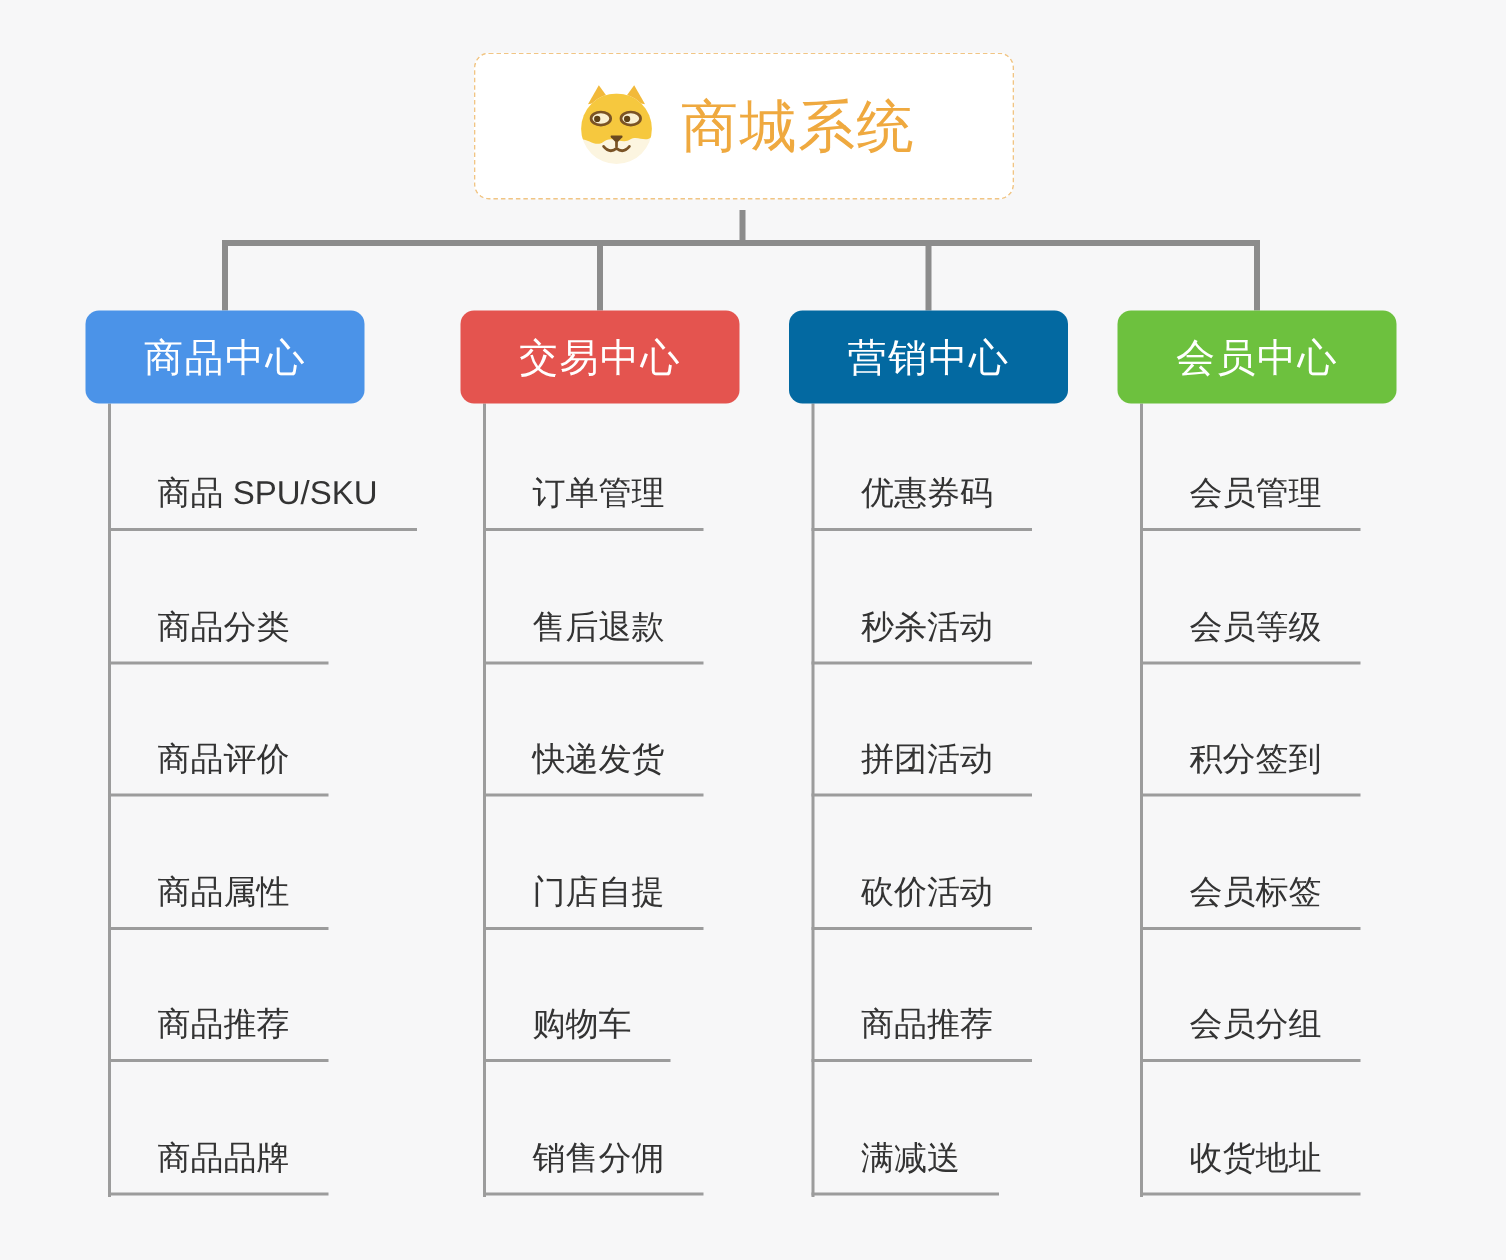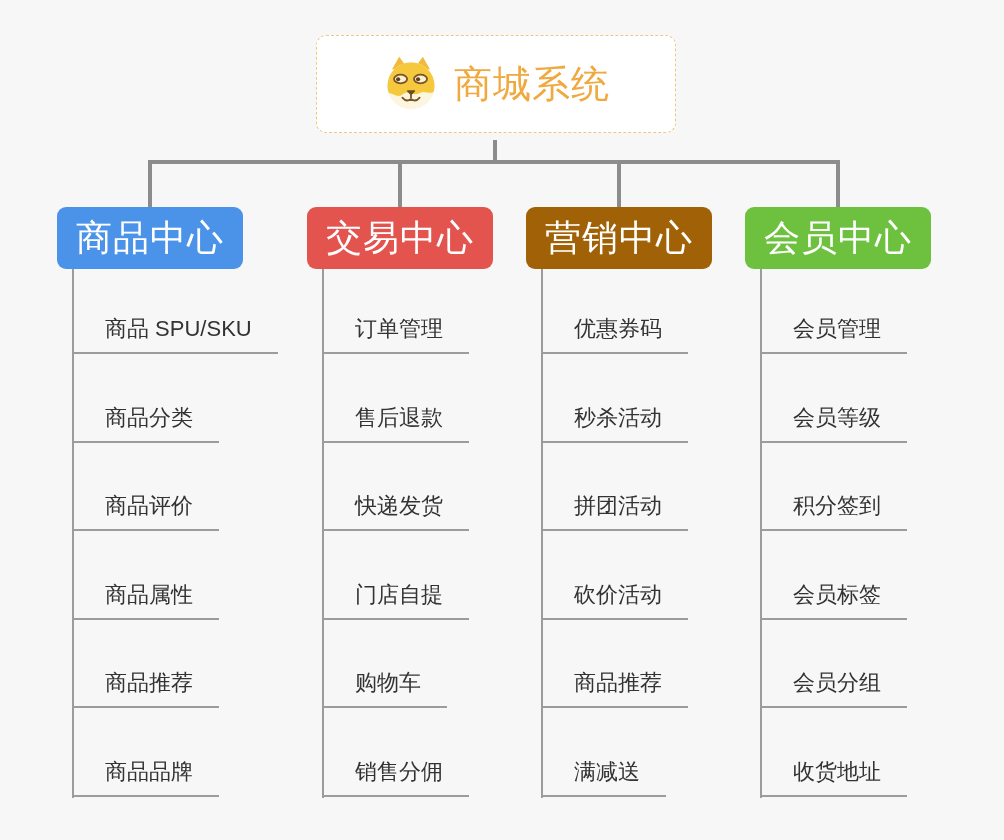--- a/index.html
+++ b/index.html
@@ -57,21 +57,21 @@
   
   .branch-topic{
     position:absolute;
     top:207px;
     width:186px; height:62px;
     border-radius:9px;
     display:flex;
     align-items:center;
     justify-content:center;
     color:#ffffff;
-    font-size:36px;
+    font-size:26px;
     letter-spacing:1px;
     cursor:pointer;
     white-space:nowrap;
   }
   .branch-topic.b0{left:57px;}
   .branch-topic.b1{left:307px;text-align:center;}
   .branch-topic.b2{left:526px;}
   .branch-topic.b3{left:745px;}
 
   
@@ -130,21 +130,21 @@
     </svg>
     <span class="title">商城系统</span>
   </div>
 
   <div class="branch-topic b0" style="background: rgb(75, 147, 232);">
     <span>商品中心</span>
   </div>
   <div class="branch-topic b1" style="background: rgb(228, 84, 79);">
     <span>交易中心</span>
   </div>
-  <div class="branch-topic b2" style="background: #a16207;">
+  <div class="branch-topic b2" style="background: #0369a1;">
     <span>营销中心</span>
   </div>
   <div class="branch-topic b3" style="background: rgb(109, 193, 62);">
     <span>会员中心</span>
   </div>
 
   <div class="subtopic c0 r0">商品 SPU/SKU</div>
   <div class="subtopic c0 r2">商品评价</div>
   <div class="subtopic c0 r1">商品分类</div>
   <div class="subtopic c0 r3">商品属性</div>

